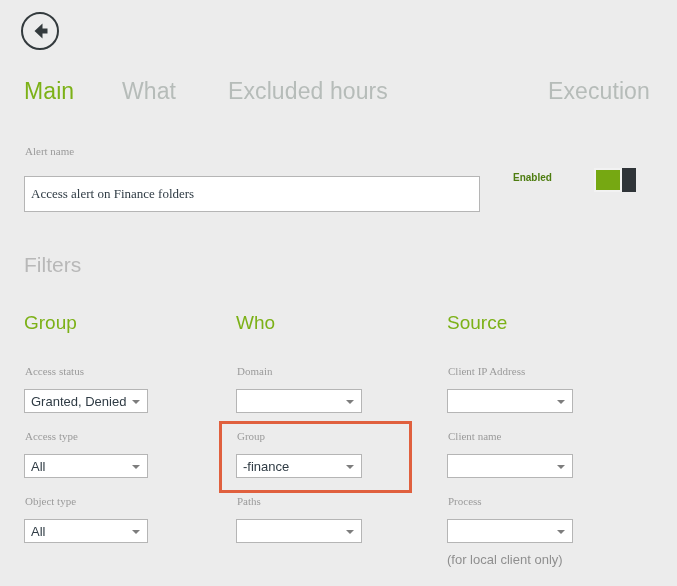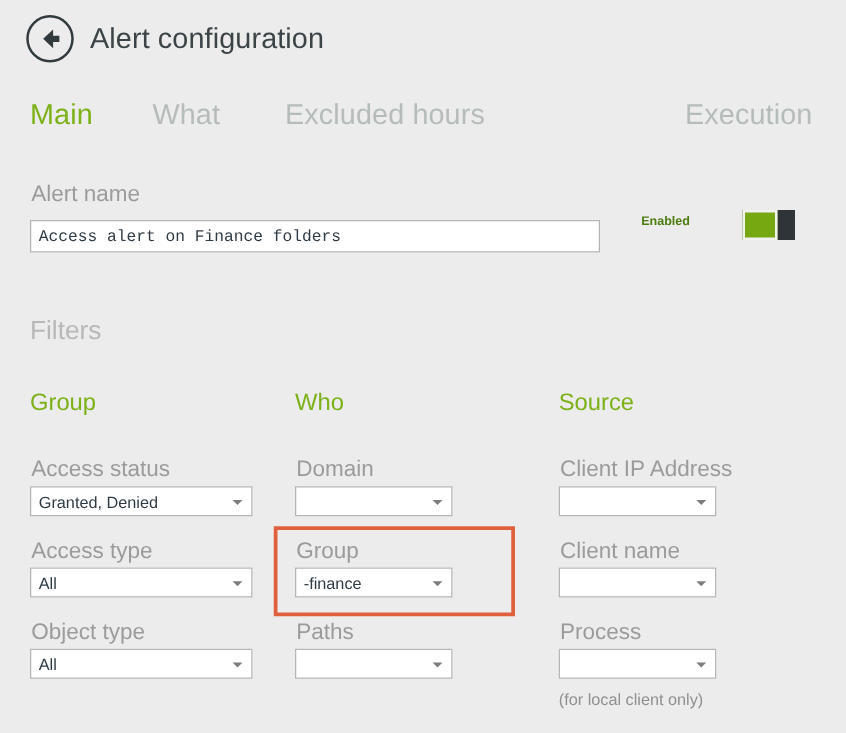--- a/index.html
+++ b/index.html
@@ -65,39 +65,40 @@
     font-weight: 400;
     color: #b6bcb9;
     white-space: nowrap;
     cursor: pointer;
     letter-spacing: 0.1px;
   }
   .tab.active { color: #7cb117; }
 
   
   .label-muted {
-    font-size: 18px;
+    font-size: 11px;
     color: #9b9b9b;
     white-space: nowrap;
+    font-family: Liberation Serif, serif;
   }
   #alert-name-label {
     position: absolute;
     left: 25px;
     top: 145px;
   }
   .text-input {
     position: absolute;
     left: 24px;
     top: 176px;
     width: 456px;
-    height: 26px;
+    height: 36px;
     box-sizing: border-box;
     border: 1px solid #b5b5b5;
     background: #ffffff;
-    font-family: Liberation Mono, monospace;
+    font-family: Liberation Serif, serif;
     font-size: 13px;
     color: #2f3b44;
     padding: 0 6px;
     outline: none;
   }
 
   .enabled-label {
     position: absolute;
     left: 513px;
     top: 172px;
@@ -153,21 +154,21 @@
   }
   .field > .label-muted {
     position: absolute;
     left: 1px;
     top: 0;
   }
   .select {
     position: absolute;
     left: 0;
     top: 24px;
-    width: 178px;
+    width: 124px;
     height: 24px;
     box-sizing: border-box;
     border: 1px solid #b5b5b5;
     background: #ffffff;
     cursor: pointer;
   }
   .select.wide { width: 126px; }
   .select .sel-value {
     position: absolute;
     left: 6px;
@@ -211,21 +212,20 @@
 </style>
 </head>
 <body>
 
 <div class="header">
   <button class="back-btn">
     <svg width="34" height="34" viewBox="0 0 34 34">
       <path d="M19.5 9.5 L11.5 17 L19.5 24.5 L19.5 19.5 L24.5 19.5 L24.5 14.5 L19.5 14.5 Z" fill="#333a3d"></path>
     </svg>
   </button>
-  <div class="page-title">Alert configuration</div>
 </div>
 
 <div class="tabs">
   <div class="tab active" style="left:24px">Main</div>
   <div class="tab" style="left:122px">What</div>
   <div class="tab" style="left:228px">Excluded hours</div>
   <div class="tab" style="left:548px">Execution</div>
 </div>
 
 <div class="label-muted" id="alert-name-label">Alert name</div>

